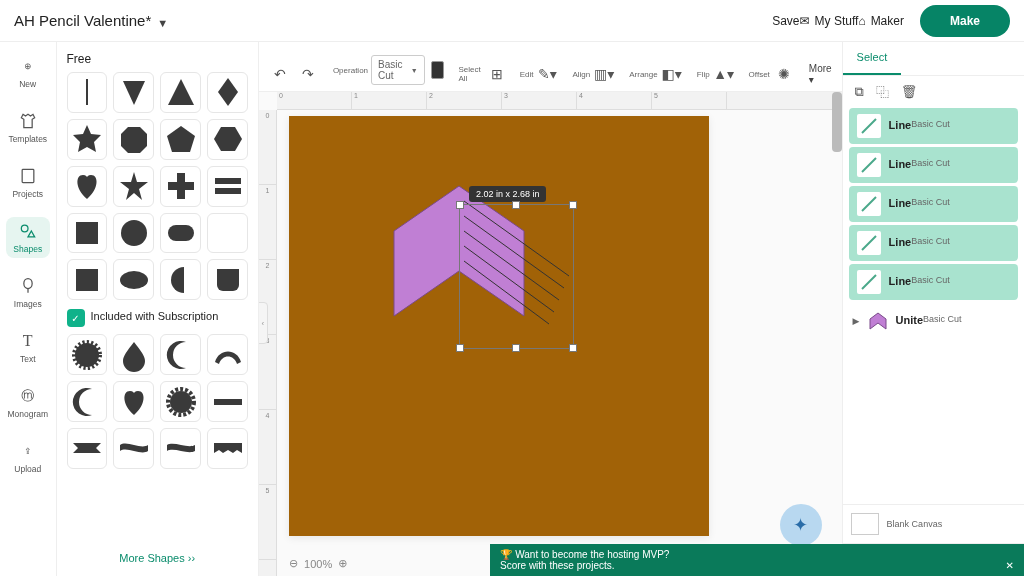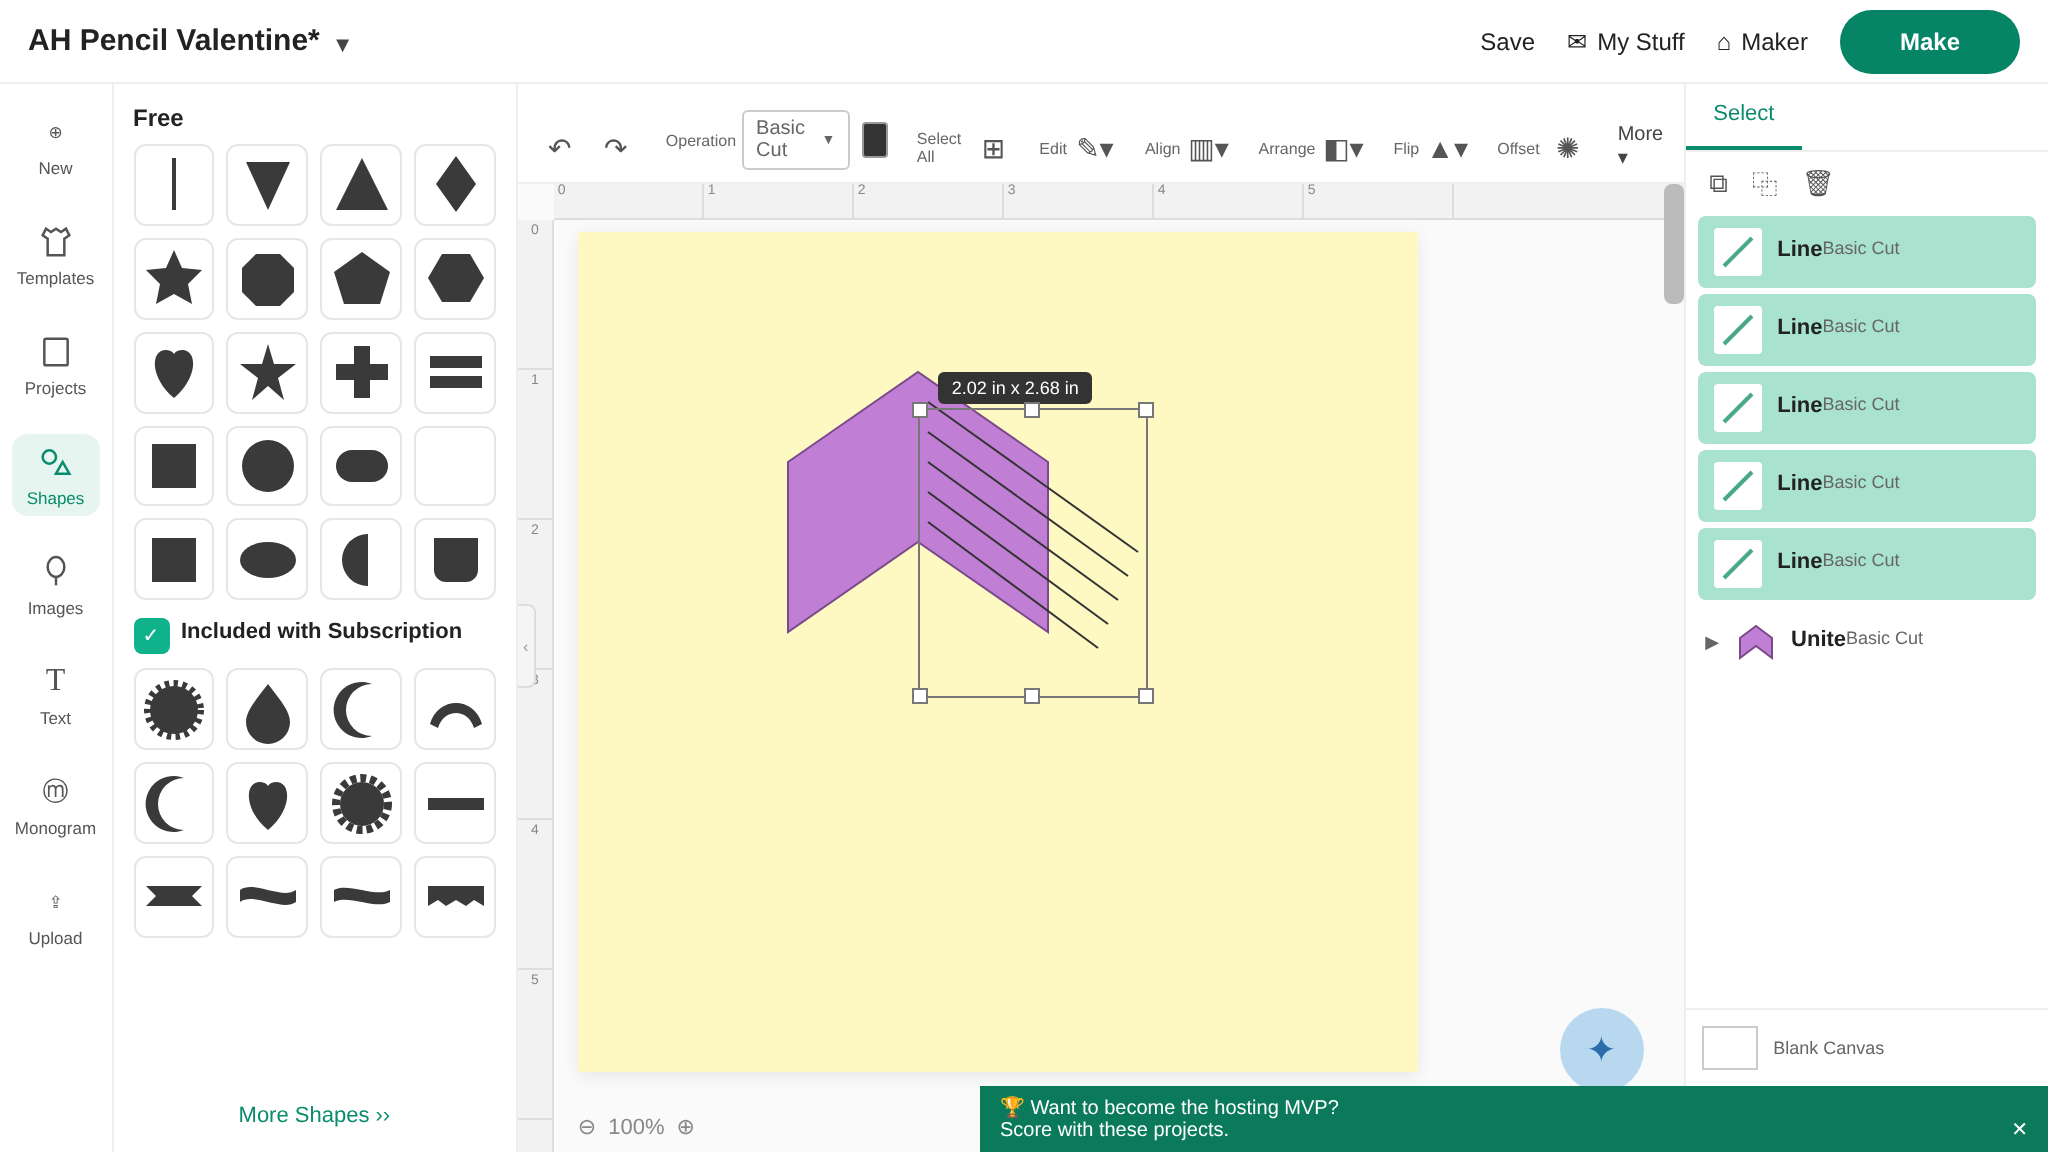--- a/index.html
+++ b/index.html
@@ -1,49 +1,49 @@
 <!DOCTYPE html>
 <html><head>
 <meta charset="utf-8">
 <style>
 *{box-sizing:border-box;margin:0;padding:0;font-family:-apple-system,Helvetica,Arial,sans-serif;-webkit-font-smoothing:antialiased}
 body{width:1024px;height:576px;overflow:hidden;background:#fff;color:#222;font-size:12px}
 .hdr{height:42px;display:flex;align-items:center;padding:0 14px;border-bottom:1px solid #eee}
-.hdr-title{font-size:15px;font-weight:700;display:flex;align-items:flex-end;gap:6px}
+.hdr-title{font-size:15px;font-weight:400;display:flex;align-items:flex-end;gap:6px}
 .hdr-title .chev{font-size:11px;color:#444}
 .hdr-sp{flex:1}
-.hdr a{font-size:12px;color:#222;text-decoration:none;margin-left:16px;display:flex;align-items:center;gap:5px}
+.hdr a{font-size:12px;color:#222;text-decoration:none;display:flex;align-items:center;gap:5px}
 .hdr .make{background:#068466;color:#fff;padding:9px 30px;border-radius:20px;font-weight:600;margin-left:16px}
 .body{display:flex;height:534px}
 .rail{width:68px;border-right:1px solid #eee;display:flex;flex-direction:column;align-items:center;padding-top:10px;gap:14px}
 .rail-item{display:flex;flex-direction:column;align-items:center;gap:3px;font-size:8.5px;color:#555;cursor:pointer;width:44px;padding:4px 0;border-radius:8px}
 .rail-item.active{background:#e6f5f0;color:#0a8c6c}
 .rail-ic{width:20px;height:20px;display:flex;align-items:center;justify-content:center}
 .shapes{width:240px;border-right:1px solid #eee;padding:8px 10px 0;overflow:hidden;position:relative}
-.shapes h4{font-size:12px;font-weight:700;margin:2px 0 6px}
+.shapes h4{font-size:12px;font-weight:400;margin:2px 0 6px}
 .sub-hdr{display:flex;align-items:center;gap:6px;margin:8px 0 6px}
 .sub-hdr .badge{background:#0fb28a;color:#fff;width:18px;height:18px;border-radius:4px;display:flex;align-items:center;justify-content:center;font-size:10px}
 .grid{display:grid;grid-template-columns:repeat(4,1fr);gap:6px}
 .cell{aspect-ratio:1;border:1px solid #e6e6e6;border-radius:6px;display:flex;align-items:center;justify-content:center;background:#fff;cursor:pointer}
 .cell svg{width:34px;height:34px;fill:#3a3a3a}
 .more{position:absolute;bottom:6px;left:0;right:0;text-align:center;font-size:11px;color:#0a8c6c;padding:6px;background:linear-gradient(180deg,rgba(255,255,255,0),#fff 40%)}
 .canvas-wrap{flex:1;display:flex;flex-direction:column;background:#fafafa;position:relative}
 .tb{height:50px;background:#fff;border-bottom:1px solid #eee;display:flex;align-items:flex-end;padding:0 10px 6px;gap:14px}
 .tbg{display:flex;flex-direction:row;align-items:center;gap:3px;font-size:8px;color:#666}
 .tbg-row{display:flex;align-items:center;gap:6px}
 .ic-btn{width:22px;height:22px;display:flex;align-items:center;justify-content:center;color:#555;font-size:14px;cursor:pointer}
 .op-sel{border:1px solid #ccc;border-radius:3px;padding:3px 6px;font-size:10px;display:flex;align-items:center;gap:4px}
 .sw{width:18px;height:18px;background:#333;border:1px solid #999;border-radius:2px}
 .more-menu{font-size:10px;color:#444;cursor:pointer}
 .canvas{flex:1;position:relative;overflow:hidden}
 .ruler-h{position:absolute;top:0;left:18px;right:0;height:18px;background:#f2f2f2;border-bottom:1px solid #ddd;font-size:7px;color:#888;display:flex}
 .ruler-h span{width:75px;border-right:1px solid #ddd;padding-left:2px}
 .ruler-v{position:absolute;top:18px;left:0;bottom:0;width:18px;background:#f2f2f2;border-right:1px solid #ddd;font-size:7px;color:#888;display:flex;flex-direction:column}
 .ruler-v span{height:75px;border-bottom:1px solid #ddd;padding-top:2px;text-align:center}
-.artboard{position:absolute;top:24px;left:30px;width:420px;height:420px;background:#fef9c3;box-shadow:0 2px 8px rgba(0,0,0,.08)}
+.artboard{position:absolute;top:24px;left:30px;width:420px;height:420px;background:#a16207;box-shadow:0 2px 8px rgba(0,0,0,.08)}
 .sel-box{position:absolute;top:88px;left:170px;width:115px;height:145px;border:1px solid #777}
 .handle{position:absolute;width:8px;height:8px;background:#fff;border:1px solid #777}
 .h-tl{top:-4px;left:-4px}.h-tr{top:-4px;right:-4px}.h-bl{bottom:-4px;left:-4px}.h-br{bottom:-4px;right:-4px}
 .h-t{top:-4px;left:calc(50% - 4px)}.h-b{bottom:-4px;left:calc(50% - 4px)}
 .dim{position:absolute;top:70px;left:180px;background:#333;color:#fff;font-size:9px;padding:3px 7px;border-radius:3px}
 .fab{position:absolute;bottom:30px;right:20px;width:42px;height:42px;border-radius:50%;background:#b8d8f0;display:flex;align-items:center;justify-content:center;color:#2a6da8;font-size:18px}
 .zoom{position:absolute;bottom:6px;left:30px;font-size:11px;color:#888;display:flex;align-items:center;gap:6px}
 .scroll-h{position:absolute;top:0;right:0;width:10px;height:60px;background:#bbb;border-radius:4px}
 .panel{width:220px;border-left:1px solid #eee;display:flex;flex-direction:column}
 .tabs{display:flex;border-bottom:1px solid #eee;height:34px}

